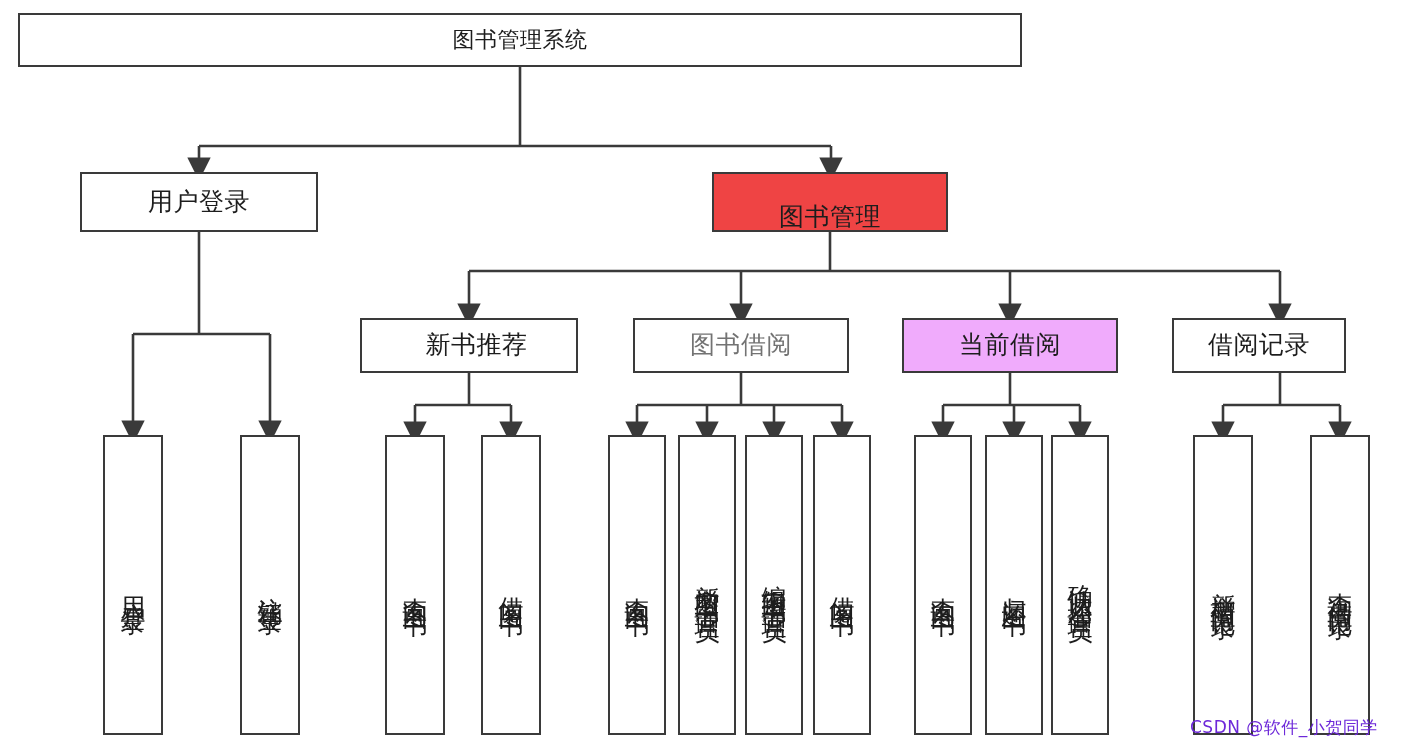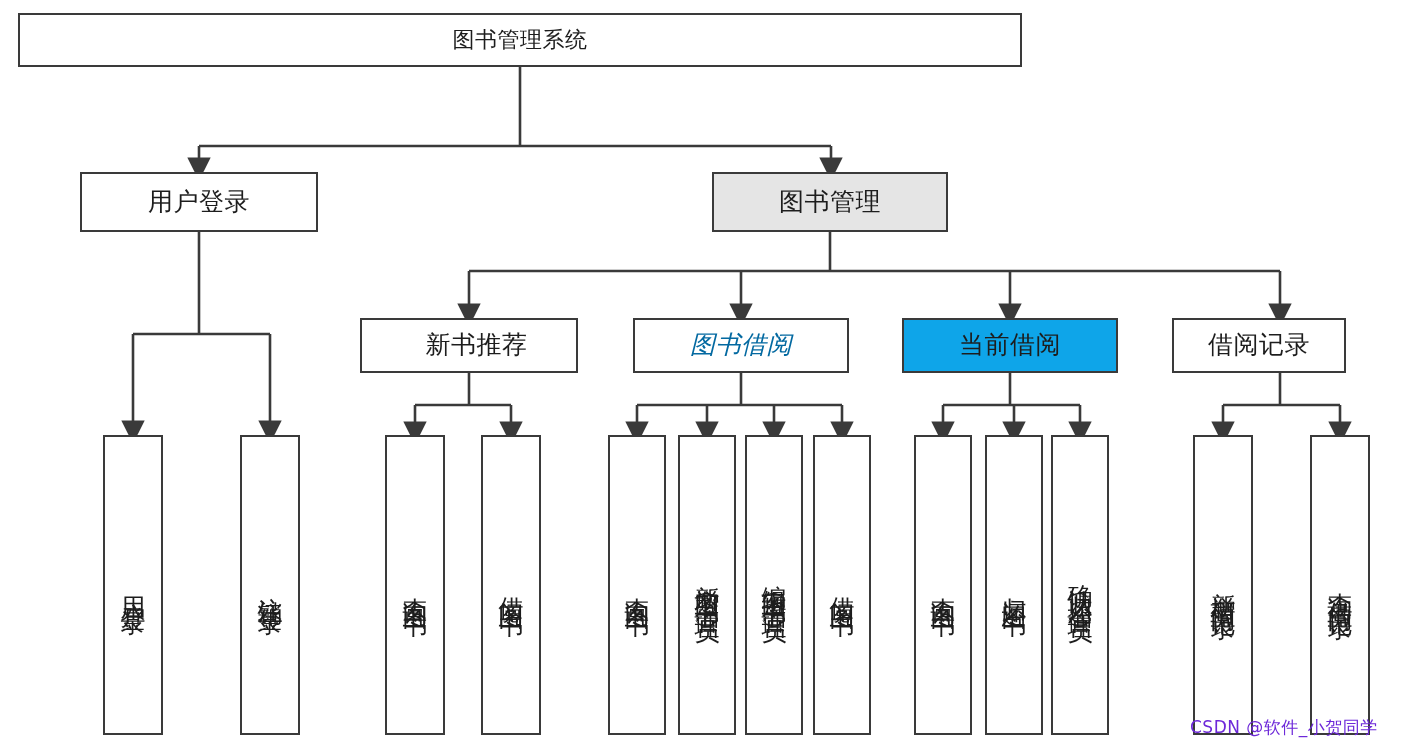--- a/index.html
+++ b/index.html
@@ -122,31 +122,31 @@
     </g>
   </svg>
 
   <div class="node root horiz" style="left: 18px; top: 13px; width: 1004px; height: 54px; border-color: rgb(58, 58, 58); background: rgb(255, 255, 255); color: rgb(29, 29, 29);">
     <span class="label">图书管理系统</span>
   </div>
 
   <div class="node horiz" style="left: 80px; top: 172px; width: 238px; height: 60px; border-color: rgb(58, 58, 58); background: rgb(255, 255, 255); color: rgb(29, 29, 29);">
     <span class="label">用户登录</span>
   </div>
-  <div class="node horiz" style="left: 712px; top: 172px; width: 236px; height: 60px; border-color: rgb(58, 58, 58); background: #e5e5e5; color: rgb(29, 29, 29);">
+  <div class="node horiz" style="left: 712px; top: 172px; width: 236px; height: 60px; border-color: rgb(58, 58, 58); background: #ef4444; color: rgb(29, 29, 29); align-items: flex-end;">
     <span class="label">图书管理</span>
   </div>
 
   <div class="node horiz" style="left: 360px; top: 318px; width: 218px; height: 55px; border-color: rgb(58, 58, 58); background: rgb(255, 255, 255); color: rgb(29, 29, 29); padding-left: 15px;">
     <span class="label">新书推荐</span>
   </div>
-  <div class="node horiz" style="left: 633px; top: 318px; width: 216px; height: 55px; border-color: rgb(58, 58, 58); background: rgb(255, 255, 255); color: #0369a1; font-style: italic;">
+  <div class="node horiz" style="left: 633px; top: 318px; width: 216px; height: 55px; border-color: rgb(58, 58, 58); background: rgb(255, 255, 255); color: #737373;">
     <span class="label">图书借阅</span>
   </div>
-  <div class="node horiz" style="left: 902px; top: 318px; width: 216px; height: 55px; border-color: rgb(58, 58, 58); background: #0ea5e9; color: rgb(29, 29, 29);">
+  <div class="node horiz" style="left: 902px; top: 318px; width: 216px; height: 55px; border-color: rgb(58, 58, 58); background: #f0abfc; color: rgb(29, 29, 29);">
     <span class="label">当前借阅</span>
   </div>
   <div class="node horiz" style="left: 1172px; top: 318px; width: 174px; height: 55px; border-color: rgb(58, 58, 58); background: rgb(255, 255, 255); color: rgb(29, 29, 29);">
     <span class="label">借阅记录</span>
   </div>
 
   <div class="node vert" style="left: 103px; top: 435px; width: 60px; height: 300px; border-color: rgb(58, 58, 58); background: rgb(255, 255, 255); color: rgb(29, 29, 29);">
     <span class="label">用户登录</span>
   </div>
   <div class="node vert" style="left: 240px; top: 435px; width: 60px; height: 300px; border-color: rgb(58, 58, 58); background: rgb(255, 255, 255); color: rgb(29, 29, 29);">

